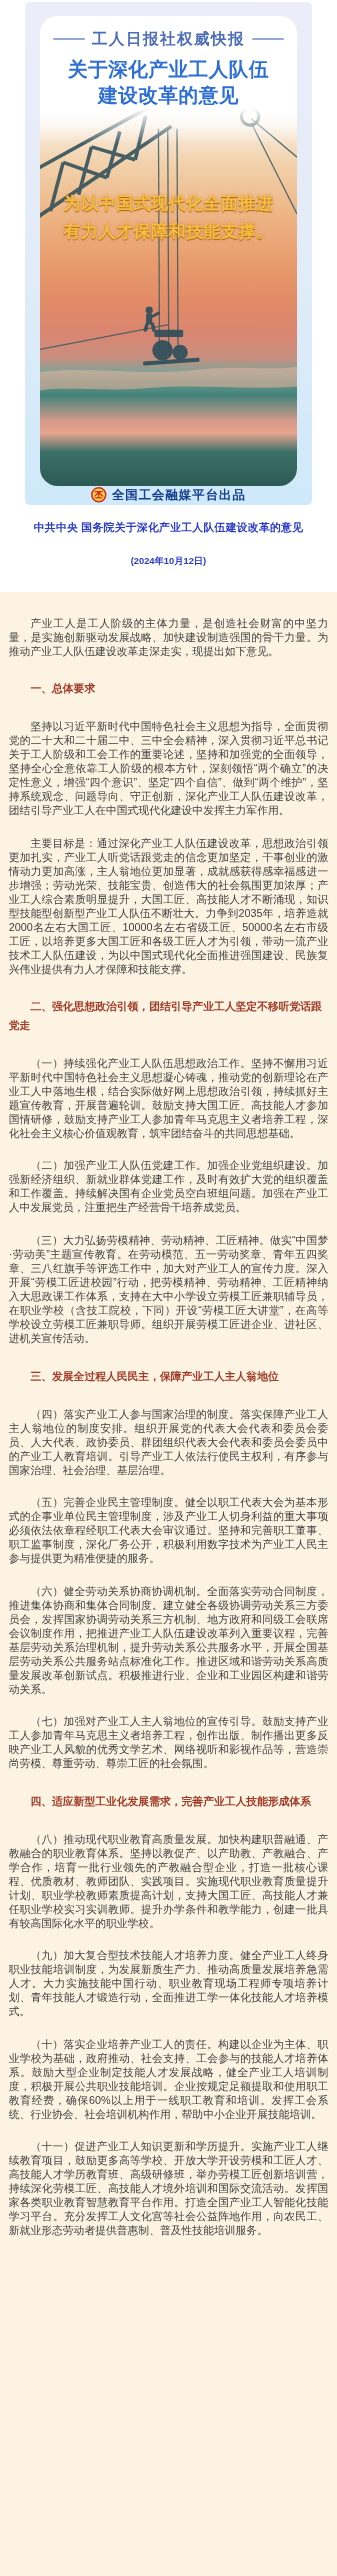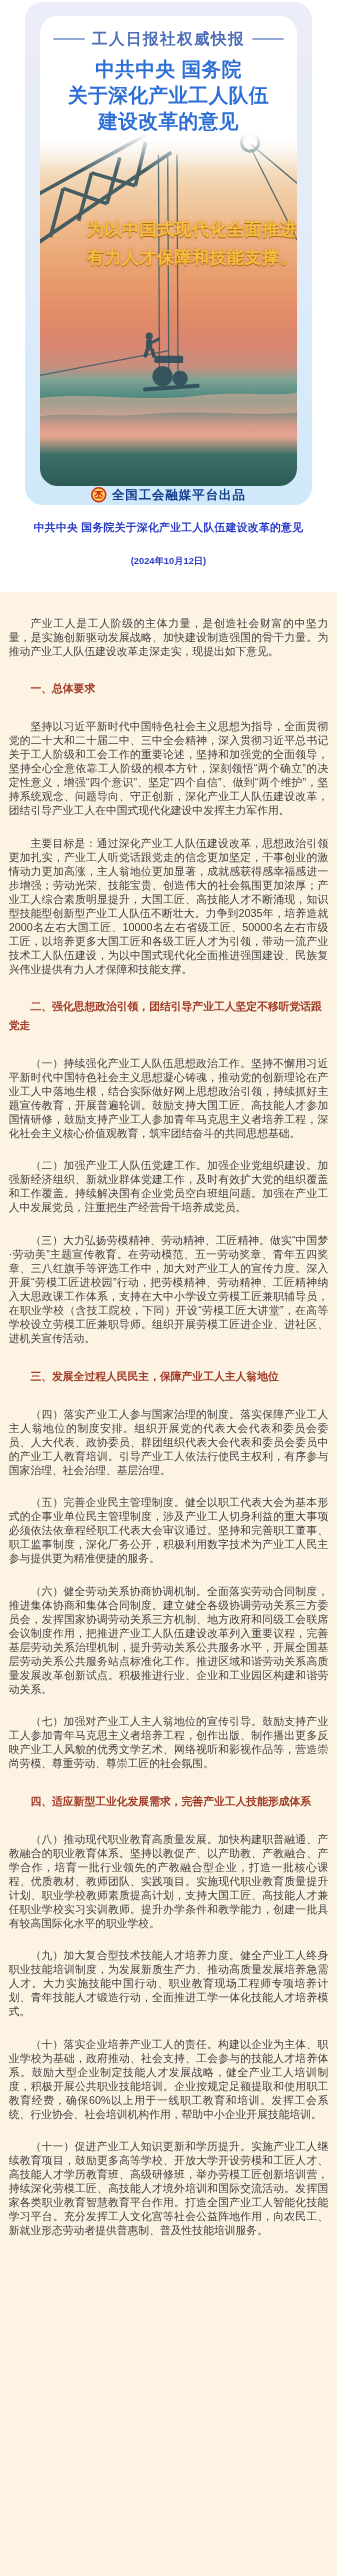--- a/index.html
+++ b/index.html
@@ -5,21 +5,21 @@
   html,body{margin:0;padding:0;background:#ffffff;}
   .page{
     position:relative;width:337px;height:2955px;margin:0;
     background:#ffffff;overflow:hidden;
     display:flex;flex-direction:column;
     font-family:"Liberation Sans","DejaVu Sans",sans-serif;
   }
   
   .hero-panel{
     margin:1.5px 0 0 25px;width:287px;height:503px;flex:0 0 auto;
-    border-radius:18px;
+    border-radius:5px;
     background:linear-gradient(180deg,#ecedf8 0%,#e3ecf8 45%,#cfe9fa 100%);
     display:flex;flex-direction:column;align-items:center;
   }
   .hero-card{
     margin-top:14px;width:257px;height:470px;
     background:#ffffff;border-radius:17.5px;overflow:hidden;
     display:flex;flex-direction:column;
   }
   .kicker-row{
     margin-top:13.4px;display:flex;align-items:center;justify-content:center;gap:7.2px;
@@ -43,21 +43,21 @@
       linear-gradient(180deg,
         #ffffff 0%, #f8ecdd 5%, #f2d3ae 14%, #eeb585 28%,
         #e89a6c 42%, #e18a67 52%, #d98672 60%, #c98f7f 66%,
         #7da395 70%, #44837a 76%, #d99b8b 83%, #e5a48e 86%,
         #3c7068 91%, #2c5a54 100%);
   }
   .photo-fade{position:absolute;left:0;top:0;right:0;height:36px;
     background:linear-gradient(180deg,#ffffff 0%,rgba(255,255,255,0) 100%);}
   .photo svg{position:absolute;left:0;top:0;}
   .caption{
-    position:absolute;left:0;right:0;top:82px;text-align:right;
+    position:absolute;left:0;right:0;top:82px;text-align:center;
     font-size:17px;font-weight:bold;line-height:1.65;color:#f7bf3e;
     text-shadow:0 1px 0 #b06a1e, 0 0 3.1px rgba(176,92,20,.55);
     letter-spacing:0.5px;
   }
   
   .publisher{
     height:19px;display:flex;align-items:center;justify-content:center;gap:5.2px;
     color:#16408f;font-size:12.4px;font-weight:bold;letter-spacing:1px;
     font-family:"Liberation Serif","DejaVu Serif",serif;
   }
@@ -92,21 +92,20 @@
 <div class="page">
 
   <div class="hero-panel">
     <div class="hero-card">
       <div class="kicker-row">
         <span class="rule"></span>
         <span>工人日报社权威快报</span>
         <span class="rule"></span>
       </div>
       <div class="hero-title">
-        <div class="tl">中共中央 国务院</div>
         <div class="tl">关于深化产业工人队伍</div>
         <div class="tl">建设改革的意见</div>
       </div>
 
       <div class="photo">
         <svg width="257" height="325" viewBox="0 0 499 630">
 
           <g stroke="#2f4f5a" stroke-width="7" opacity="0.88" fill="none">
             <line x1="-10" y1="120" x2="235" y2="-15"></line>
             <line x1="-10" y1="215" x2="255" y2="35"></line>

